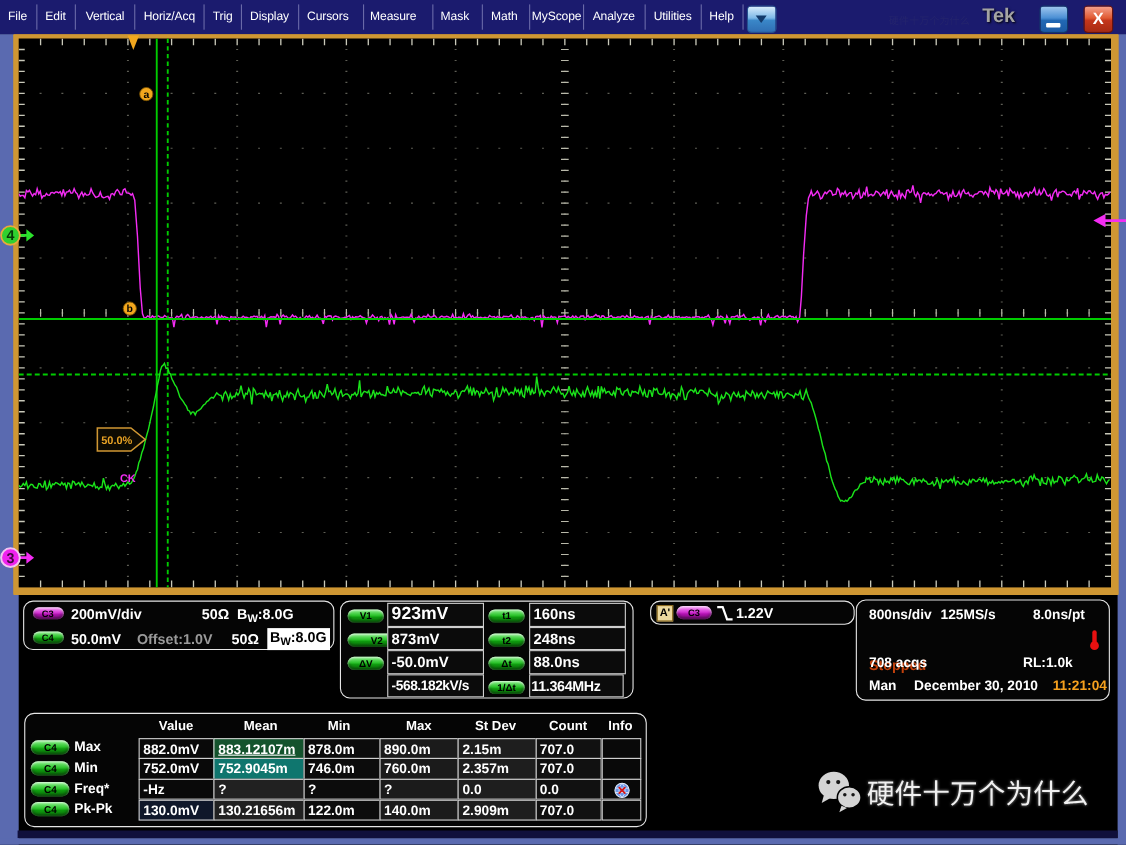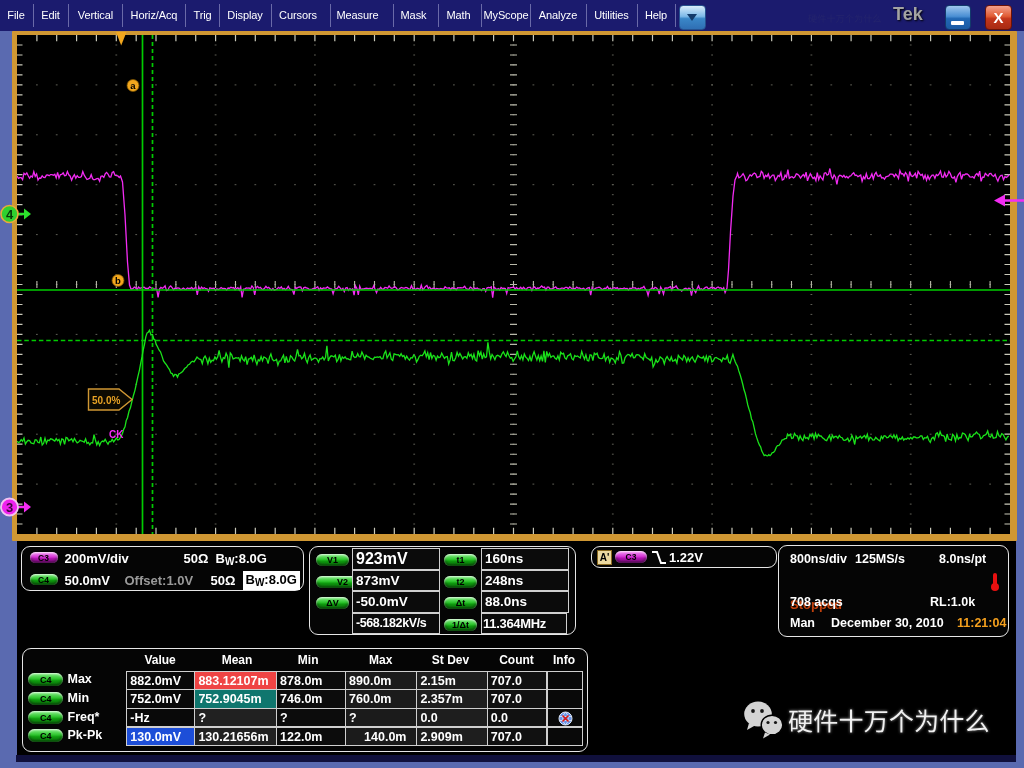--- a/index.html
+++ b/index.html
@@ -211,21 +211,21 @@
   <span class="wt" style="left:137.1px;top:4px;font-size:12px;transform:translateX(-50%);">Value</span>
   <span class="wt" style="left:214.0px;top:4px;font-size:12px;transform:translateX(-50%);">Mean</span>
   <span class="wt" style="left:285.2px;top:4px;font-size:12px;transform:translateX(-50%);">Min</span>
   <span class="wt" style="left:357.7px;top:4px;font-size:12px;transform:translateX(-50%);">Max</span>
   <span class="wt" style="left:427.5px;top:4px;font-size:12px;transform:translateX(-50%);">St Dev</span>
   <span class="wt" style="left:493.5px;top:4px;font-size:12px;transform:translateX(-50%);">Count</span>
   <span class="wt" style="left:541.0px;top:4px;font-size:12px;transform:translateX(-50%);">Info</span>
   <div class="pill pgrn" style="left:5.3px;top:24.3px;width:35px;height:13px;font-size:9px;line-height:14px;">C4</div>
   <span class="wt" style="left:44.5px;top:23.3px;font-size:12.5px;">Max</span>
   <div class="cell" style="left:103.3px;top:21.5px;width:69.1px;height:19.6px;background:#090909;font-size:12.5px;line-height:19px;padding-left:3px;box-sizing:border-box;position:absolute;">882.0mV</div>
-  <div class="cell" style="left:171.4px;top:21.5px;width:82.7px;height:19.6px;background:#ef4444;font-size:12.5px;line-height:19px;padding-left:3px;box-sizing:border-box;position:absolute;">883.12107m</div>
+  <div class="cell" style="left:171.4px;top:21.5px;width:82.7px;height:19.6px;background:#14532d;font-size:12.5px;line-height:19px;padding-left:3px;box-sizing:border-box;position:absolute;text-decoration:underline;">883.12107m</div>
   <div class="cell" style="left:253.1px;top:21.5px;width:70.0px;height:19.6px;background:#0c0c0c;font-size:12.5px;line-height:19px;padding-left:3px;box-sizing:border-box;position:absolute;">878.0m</div>
   <div class="cell" style="left:322.1px;top:21.5px;width:72.3px;height:19.6px;background:#1b1b1b;font-size:12.5px;line-height:19px;padding-left:3px;box-sizing:border-box;position:absolute;">890.0m</div>
   <div class="cell" style="left:393.4px;top:21.5px;width:71.3px;height:19.6px;background:#1e1e1e;font-size:12.5px;line-height:19px;padding-left:3px;box-sizing:border-box;position:absolute;">2.15m</div>
   <div class="cell" style="left:463.7px;top:21.5px;width:60.8px;height:19.6px;background:#111111;font-size:12.5px;line-height:19px;padding-left:3px;box-sizing:border-box;position:absolute;">707.0</div>
   <div class="cell" style="left:523.5px;top:21.5px;width:36.1px;height:19.6px;background:#090909;font-size:12.5px;line-height:19px;padding-left:3px;box-sizing:border-box;position:absolute;"></div>
   <div class="pill pgrn" style="left:5.3px;top:43.0px;width:35px;height:13px;font-size:9px;line-height:14px;">C4</div>
   <span class="wt" style="left:44.5px;top:42.0px;font-size:12.5px;">Min</span>
   <div class="cell" style="left:103.3px;top:40.1px;width:69.1px;height:19.7px;background:#090909;font-size:12.5px;line-height:19px;padding-left:3px;box-sizing:border-box;position:absolute;">752.0mV</div>
   <div class="cell" style="left:171.4px;top:40.1px;width:82.7px;height:19.7px;background:#0f766e;font-size:12.5px;line-height:19px;padding-left:3px;box-sizing:border-box;position:absolute;">752.9045m</div>
   <div class="cell" style="left:253.1px;top:40.1px;width:70.0px;height:19.7px;background:#0c0c0c;font-size:12.5px;line-height:19px;padding-left:3px;box-sizing:border-box;position:absolute;">746.0m</div>
@@ -243,24 +243,24 @@
   <div class="cell" style="left:463.7px;top:58.8px;width:60.8px;height:19.7px;background:#111111;font-size:12.5px;line-height:19px;padding-left:3px;box-sizing:border-box;position:absolute;">0.0</div>
   <div class="cell" style="left:523.5px;top:58.8px;width:36.1px;height:19.7px;background:#090909;font-size:12.5px;line-height:19px;padding-left:3px;box-sizing:border-box;position:absolute;">
       <svg width="15" height="15" viewBox="0 0 15 15" style="position:absolute;left:10px;top:2px">
         <circle cx="7.5" cy="7.5" r="6.5" fill="#6a95e8" stroke="#dde6f5" stroke-width="1"></circle>
         <path d="M1.5 5.5h12M1.5 9.5h12M7.5 1a9 9 0 000 13M7.5 1a9 9 0 010 13" fill="none" stroke="#e6eefc" stroke-width="0.8"></path>
         <path d="M4.5 4.5l6 6M10.5 4.5l-6 6" stroke="#d81414" stroke-width="1.6"></path>
       </svg>
     </div>
   <div class="pill pgrn" style="left:5.3px;top:80.3px;width:35px;height:13px;font-size:9px;line-height:14px;">C4</div>
   <span class="wt" style="left:44.5px;top:79.3px;font-size:12.5px;">Pk-Pk</span>
-  <div class="cell" style="left:103.3px;top:77.5px;width:69.1px;height:19.6px;background:#1d4ed8;font-size:12.5px;line-height:19px;padding-left:3px;box-sizing:border-box;position:absolute;">130.0mV</div>
+  <div class="cell" style="left:103.3px;top:77.5px;width:69.1px;height:19.6px;background:#0f172a;font-size:12.5px;line-height:19px;padding-left:3px;box-sizing:border-box;position:absolute;">130.0mV</div>
   <div class="cell" style="left:171.4px;top:77.5px;width:82.7px;height:19.6px;background:#212121;font-size:12.5px;line-height:19px;padding-left:3px;box-sizing:border-box;position:absolute;">130.21656m</div>
   <div class="cell" style="left:253.1px;top:77.5px;width:70.0px;height:19.6px;background:#0c0c0c;font-size:12.5px;line-height:19px;padding-left:3px;box-sizing:border-box;position:absolute;">122.0m</div>
-  <div class="cell" style="left:322.1px;top:77.5px;width:72.3px;height:19.6px;background:#1b1b1b;font-size:12.5px;line-height:19px;padding-left:18px;box-sizing:border-box;position:absolute;">140.0m</div>
+  <div class="cell" style="left:322.1px;top:77.5px;width:72.3px;height:19.6px;background:#1b1b1b;font-size:12.5px;line-height:19px;padding-left:3px;box-sizing:border-box;position:absolute;">140.0m</div>
   <div class="cell" style="left:393.4px;top:77.5px;width:71.3px;height:19.6px;background:#1e1e1e;font-size:12.5px;line-height:19px;padding-left:3px;box-sizing:border-box;position:absolute;">2.909m</div>
   <div class="cell" style="left:463.7px;top:77.5px;width:60.8px;height:19.6px;background:#111111;font-size:12.5px;line-height:19px;padding-left:3px;box-sizing:border-box;position:absolute;">707.0</div>
   <div class="cell" style="left:523.5px;top:77.5px;width:36.1px;height:19.6px;background:#090909;font-size:12.5px;line-height:19px;padding-left:3px;box-sizing:border-box;position:absolute;"></div>
 </div>
 
 <svg class="abs" style="left:740px;top:697px" width="50" height="46" viewBox="0 0 50 46">
   <ellipse cx="18" cy="17" rx="13.8" ry="12.4" fill="#d4d4d4"></ellipse>
   <polygon points="9,26 7,33 15,28.5" fill="#d4d4d4"></polygon>
   <circle cx="13" cy="14" r="1.9" fill="#161616"></circle>
   <circle cx="22" cy="14" r="1.9" fill="#161616"></circle>

